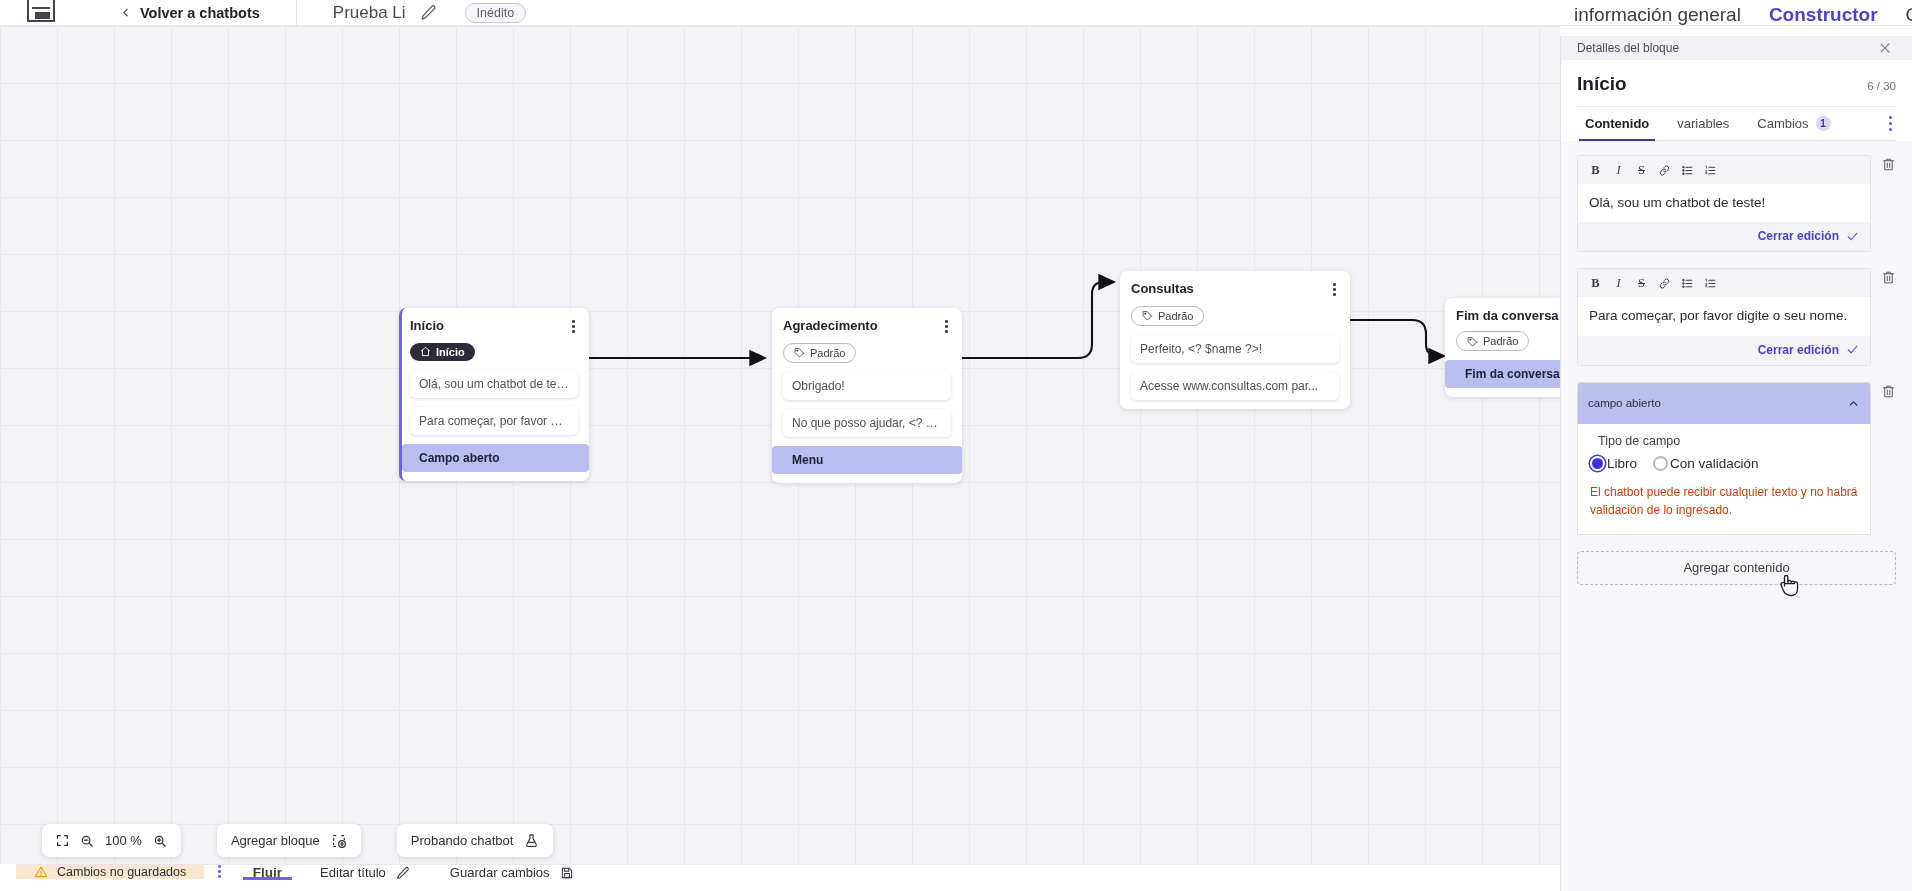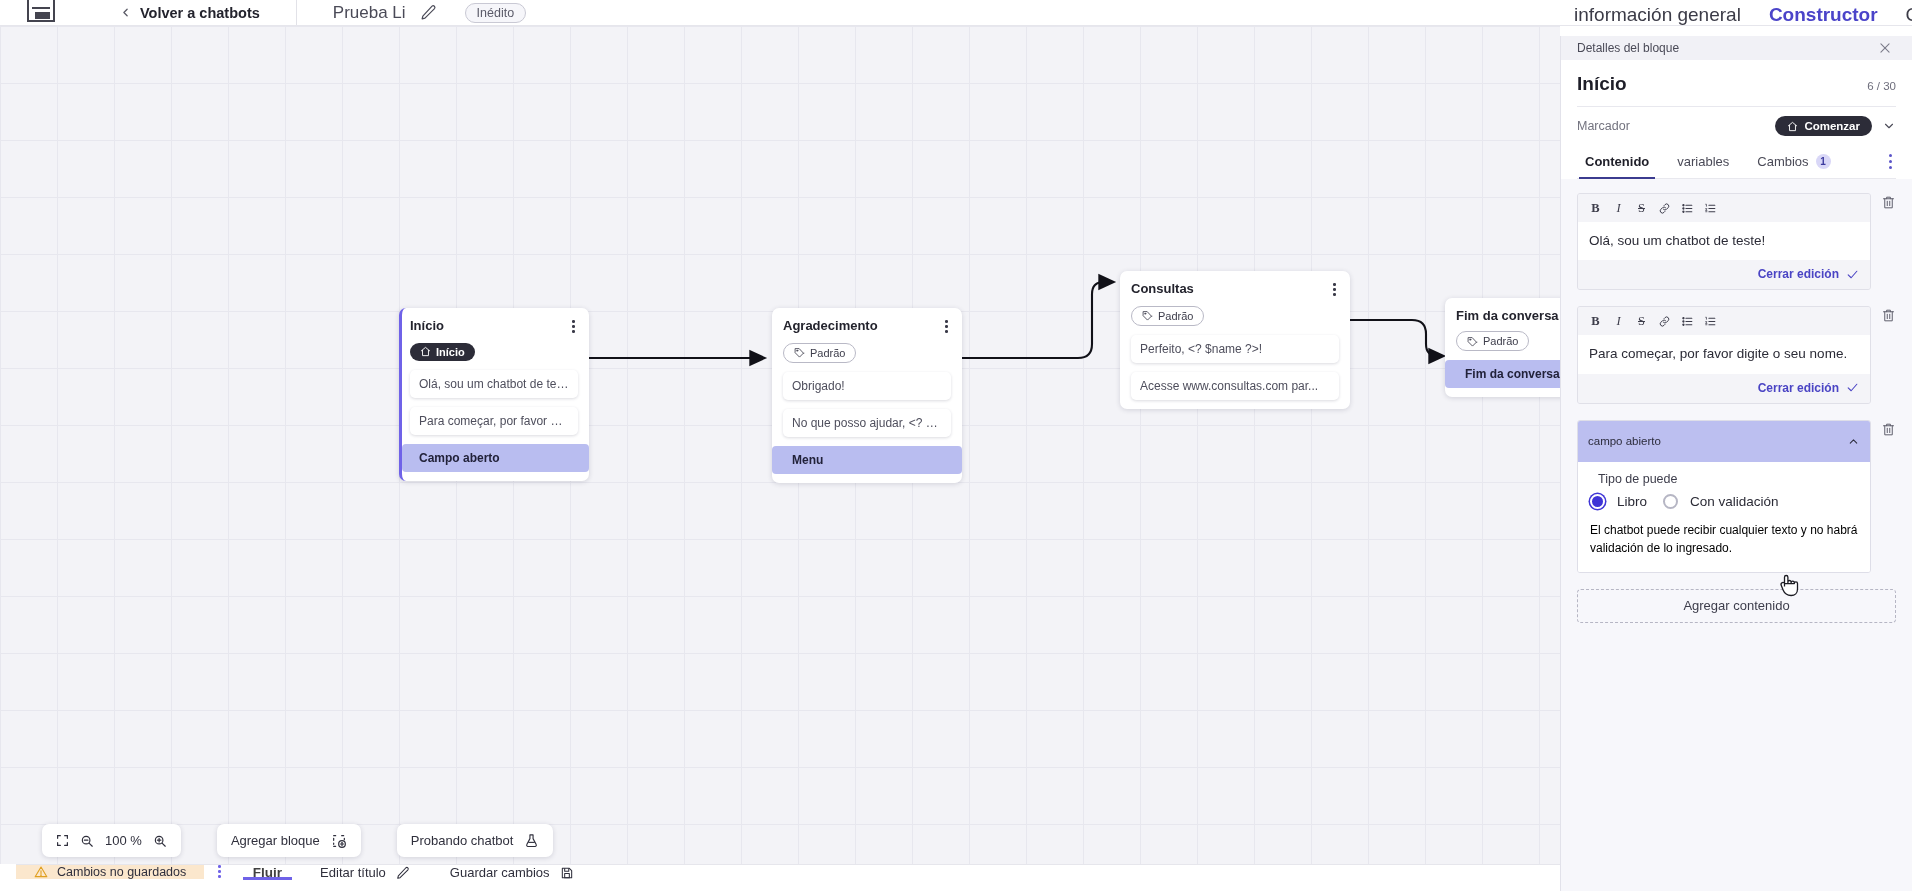--- a/index.html
+++ b/index.html
@@ -244,27 +244,27 @@
   
   .field-block { flex: 1; border: 1px solid #dedee8; border-radius: 3px; overflow: hidden; background:#fff; }
   .field-head {
     background: #bcbff0; display: flex; align-items: center; justify-content: space-between;
     padding: 14px 10px; font-size: 11.5px; color: #2c2c3c;
   }
   .chev-up { display:flex; color:#2c2c3c; }
   .field-body { padding: 10px 12px 14px 12px; background: #ffffff; }
   .field-type-label { font-size: 12.5px; color: #3d3d4b; padding-left: 8px; }
   .radio-row { display: flex; align-items: center; gap: 16px; margin-top: 8px; }
-  .radio-opt { display: flex; align-items: flex-start; gap: 12px; font-size: 13.5px; color: #2b2b36; }
+  .radio-opt { display: flex; align-items: flex-start; gap: 2px; font-size: 13.5px; color: #2b2b36; }
   .radio {
     width: 15px; height: 15px; border-radius: 50%; border: 2px solid #b6b6c4; background:#fff;
     display: flex; align-items: center; justify-content: center;
   }
   .radio.on { border: 2px solid #fff; background: #3f35d6; box-shadow: 0 0 0 1.5px #3f35d6; }
-  .field-desc { margin-top: 12px; font-size: 12px; color: #000000; line-height: 1.55; }
+  .field-desc { margin-top: 12px; font-size: 12px; color: #c2410c; line-height: 1.55; }
 
   .add-content {
     margin: 10px 16px 0 16px; border: 1.6px dashed #b6b6c4; border-radius: 4px;
     height: 34px; display: flex; align-items: center; justify-content: center;
     font-size: 13px; color: #3d3d4b; background: #f7f7fb;
   }
 
   
   .cursor { position: absolute; left: 1778px; top: 572px; z-index: 40; pointer-events: none; }
 </style>
@@ -489,37 +489,20 @@
         </svg>
     </span>
   </div>
 
   <div class="panel-body">
     <div class="panel-title-row">
       <span class="panel-title">Início</span>
       <span class="panel-count">6 / 30</span>
     </div>
 
-    <div class="marcador-row">
-      <span class="marcador-label">Marcador</span>
-      <span class="marcador-right">
-        <span class="chip-start">
-          <svg width="11" height="11" viewBox="0 0 24 24" fill="none" stroke="currentColor" stroke-width="2" stroke-linecap="round" stroke-linejoin="round">
-              <path d="M3 10.5 12 3l9 7.5"></path>
-              <path d="M5.5 9.5V21h13V9.5"></path>
-            </svg>
-          <span>Comenzar</span>
-        </span>
-        <span class="chev-dn">
-          <svg width="14" height="14" viewBox="0 0 24 24" fill="none" stroke="currentColor" stroke-width="1.9" stroke-linecap="round" stroke-linejoin="round">
-              <polyline points="6 9 12 15 18 9"></polyline>
-            </svg>
-        </span>
-      </span>
-    </div>
 
     <div class="ptabs">
       <div class="ptab active">
         <span>Contenido</span>
       </div>
       <div class="ptab">
         <span>variables</span>
       </div>
       <div class="ptab">
         <span>Cambios</span>
@@ -643,21 +626,21 @@
       <div class="field-block">
         <div class="field-head">
           <span>campo abierto</span>
           <span class="chev-up">
             <svg width="13" height="13" viewBox="0 0 24 24" fill="none" stroke="currentColor" stroke-width="1.9" stroke-linecap="round" stroke-linejoin="round">
                 <polyline points="6 15 12 9 18 15"></polyline>
               </svg>
           </span>
         </div>
         <div class="field-body">
-          <div class="field-type-label">Tipo de puede</div>
+          <div class="field-type-label">Tipo de campo</div>
           <div class="radio-row">
             <label class="radio-opt">
               <span class="radio on"></span>
               <span>Libro</span>
             </label>
             <label class="radio-opt">
               <span class="radio"></span>
               <span>Con validación</span>
             </label>
           </div>

